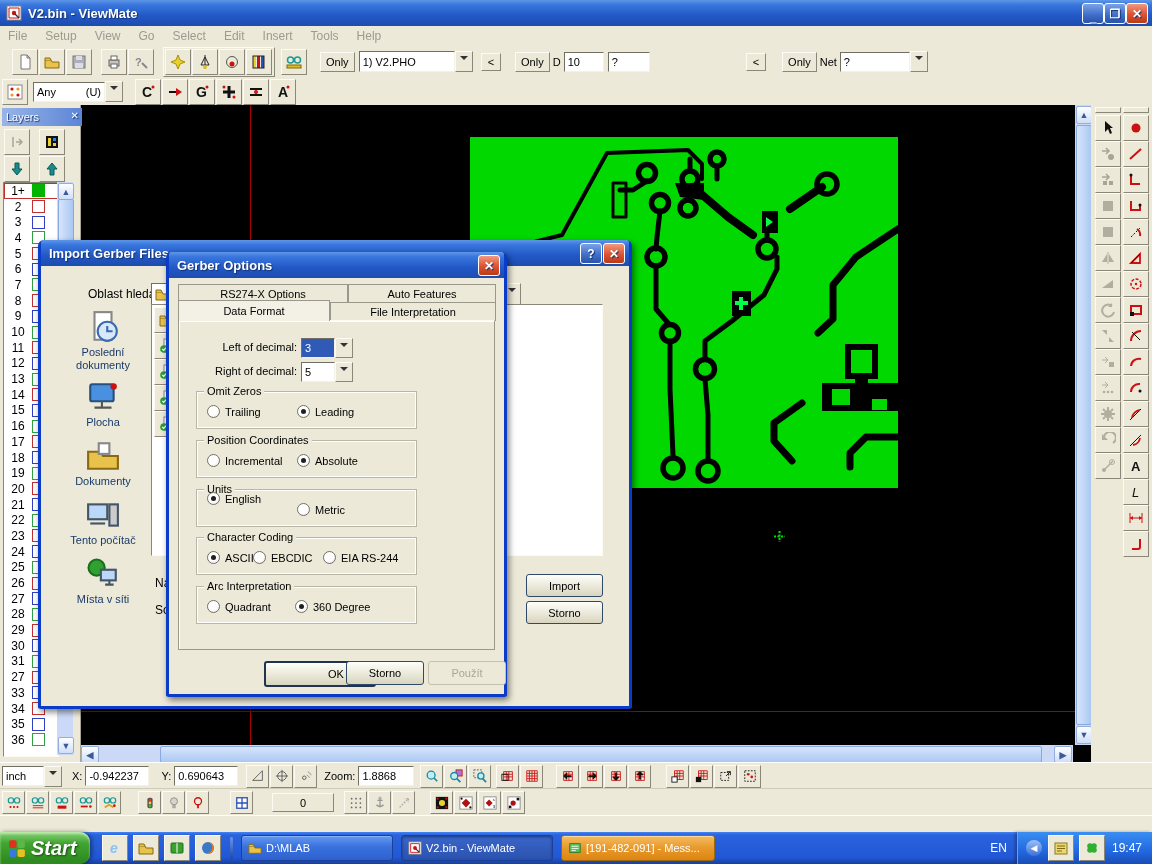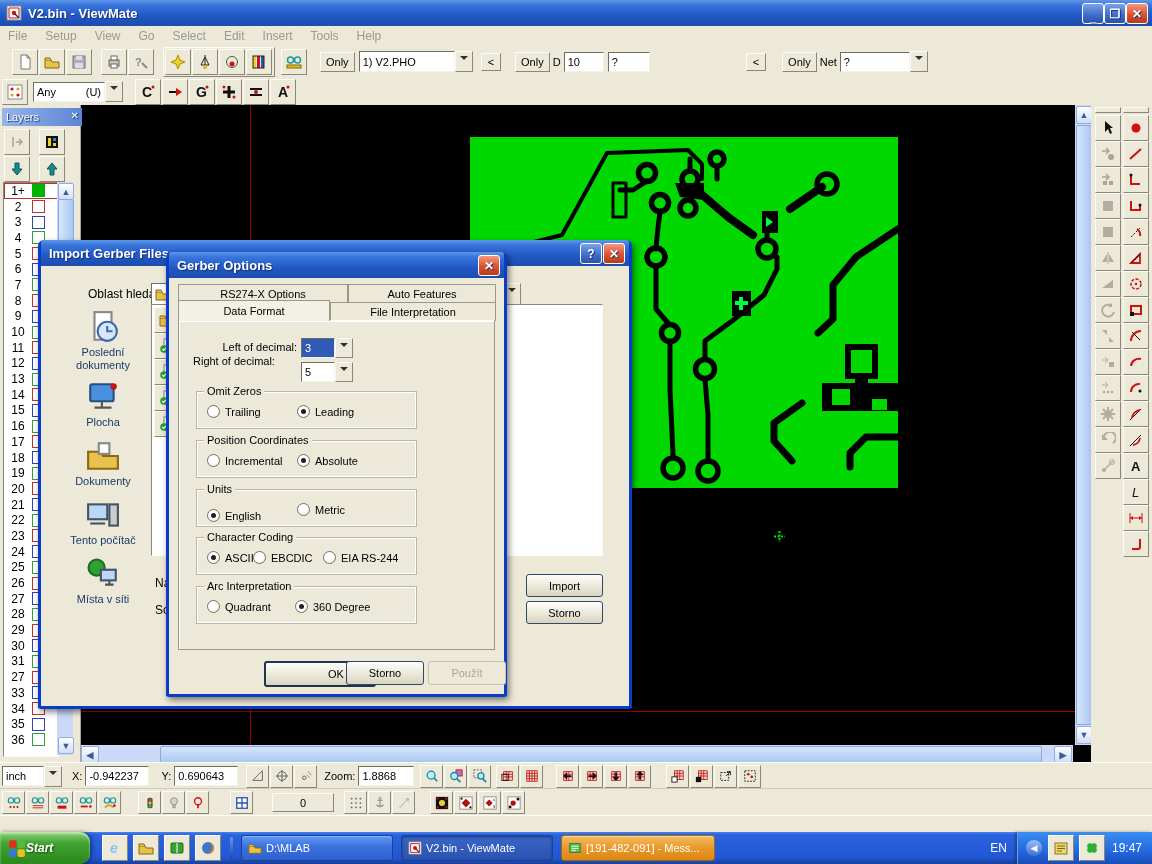--- a/index.html
+++ b/index.html
@@ -1044,21 +1044,21 @@
   <div class="tab" style="left:161px;top:50px;width:164px;">File Interpretation</div>
   <div class="abs" style="left:9px;top:68px;width:315px;height:328px;border:1px solid #9a988a;border-top:1px solid #fdfbf4;background:#ece9d8;box-shadow:1px 1px 0 #fff inset;"></div>
 
   <div class="abs" style="left:30px;top:89px;width:98px;text-align:right;">Left of decimal:</div>
   <div class="abs" style="left:132px;top:86px;display:flex;">
     <span class="field" style="width:26px;background:#2f5bb7;color:#fff;">3</span>
     <span class="db" style="height:18px;">
         <span class="dda"></span>
       </span>
   </div>
-  <div class="abs" style="left:24px;top:103px;width:104px;text-align:left;">Right of decimal:</div>
+  <div class="abs" style="left:24px;top:113px;width:104px;text-align:right;">Right of decimal:</div>
   <div class="abs" style="left:132px;top:110px;display:flex;">
     <span class="field" style="width:26px;">5</span>
     <span class="db" style="height:18px;">
         <span class="dda"></span>
       </span>
   </div>
 
   <div class="groupbox" style="left:27px;top:139px;width:219px;height:36px;">
     <span class="glabel">Omit Zeros</span>
     <label class="ritem" style="left:10px;top:13px;">
@@ -1076,21 +1076,21 @@
       <span class="radio"></span>
         <span>Incremental</span>
     </label>
     <label class="ritem" style="left:100px;top:13px;">
       <span class="radio checked"></span>
         <span>Absolute</span>
     </label>
   </div>
   <div class="groupbox" style="left:27px;top:237px;width:219px;height:36px;">
     <span class="glabel">Units</span>
-    <label class="ritem" style="left:10px;top:19px;text-align:right;">
+    <label class="ritem" style="left:10px;top:2px;text-align:right;">
       <span class="radio checked"></span>
         <span>English</span>
     </label>
     <label class="ritem" style="left:100px;top:13px;">
       <span class="radio"></span>
         <span>Metric</span>
     </label>
   </div>
   <div class="groupbox" style="left:27px;top:285px;width:219px;height:36px;">
     <span class="glabel">Character Coding</span>
@@ -1118,23 +1118,23 @@
         <span>360 Degree</span>
     </label>
   </div>
 
   <div class="abs xpbtn default" style="left:95px;top:409px;width:76px;height:22px;">OK</div>
   <div class="abs xpbtn" style="left:177px;top:409px;width:76px;height:22px;">Storno</div>
   <div class="abs xpbtn disabled" style="left:259px;top:409px;width:76px;height:22px;">Použít</div>
 </div>
 
 <div class="abs" id="taskbar" style="left:0;top:832px;width:1152px;height:32px;background:linear-gradient(180deg,#4584f4 0%,#2a63dd 9%,#2157d4 80%,#173f9e 100%);display:flex;align-items:center;">
-  <div style="height:32px;width:82px;border-radius:0 10px 10px 0;display:flex;align-items:center;padding-left:8px;
+  <div style="height:32px;width:82px;border-radius:0 10px 10px 0;display:flex;align-items:center;gap:5px;padding-left:8px;
               background:linear-gradient(180deg,#8ed07c 0%,#41a531 35%,#2e8b1f 90%);box-shadow:inset 0 2px 2px #b8e8a8, 2px 0 4px rgba(0,0,0,.4);
-              color:#fff;font-weight:bold;font-style:italic;font-size:12px;text-shadow:1px 1px 2px #1a4a10;">
+              color:#fff;font-weight:bold;font-style:italic;font-size:20px;text-shadow:1px 1px 2px #1a4a10;">
     <span style="display:inline-flex;width:18px;height:18px;">
         <svg viewBox="0 0 16 16" aria-hidden="true">
           <rect x="1" y="1" width="6.5" height="7" rx="1.5" fill="#e03020"></rect>
           <rect x="8.5" y="1" width="6.5" height="7" rx="1.5" fill="#58b848"></rect>
           <rect x="1" y="9" width="6.5" height="7" rx="1.5" fill="#3878e0"></rect>
           <rect x="8.5" y="9" width="6.5" height="7" rx="1.5" fill="#e8c020"></rect>
         </svg>
       </span>
     <span>Start</span>
   </div>

